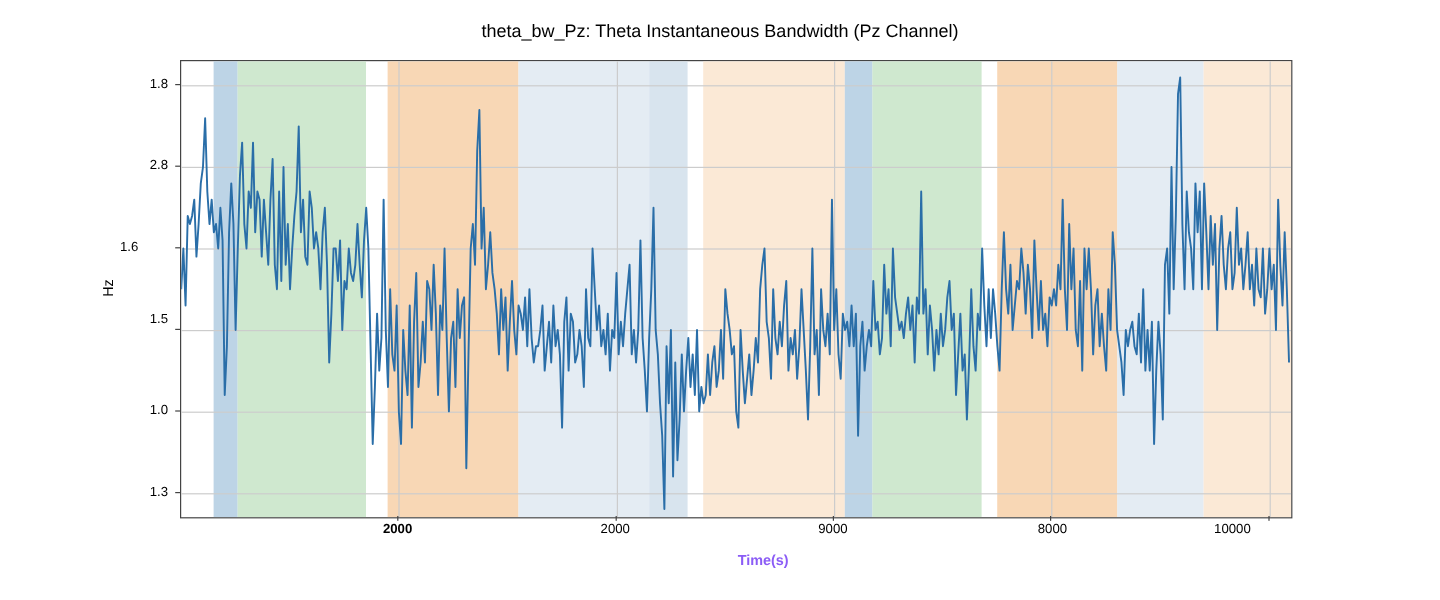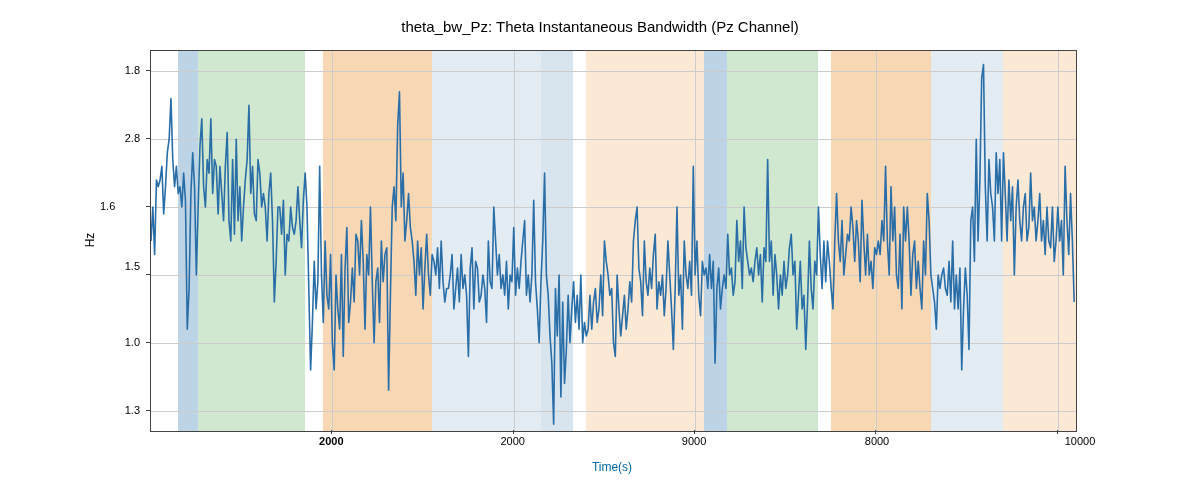--- a/index.html
+++ b/index.html
@@ -30,25 +30,26 @@
   .ylabel {
     position: absolute;
     left: 90px;
     top: 240px;
     transform: translate(-50%,-50%) rotate(-90deg);
     font-size: 12px;
     color: #000;
   }
   .xlabel {
     position: absolute;
-    left: 612px;
+    left: 636px;
     top: 460px;
     transform: translateX(-50%);
     font-size: 12px;
-    color: #0369a1;
+    color: #8b5cf6;
+    font-weight: bold;
   }
   .plot-area {
     position: absolute;
     left: 0;
     top: 0;
     width: 925px;
     height: 380px;
     border: 1px solid #444;
     overflow: hidden;
     background: white;
@@ -167,15 +168,15 @@
     <div class="ytick" style="top: 20.3571px; position: absolute; left: -50px; width: 40px; text-align: right; transform: translateY(-50%); font-size: 11px;">1.8</div>
     <div class="tickmark-y" style="top: 20.3571px;"></div>
     <div class="xtick" style="left: 181.373px; font-weight: bold;">2000</div>
     <div class="tickmark-x" style="left: 181.373px;"></div>
     <div class="xtick" style="left: 362.745px;">2000</div>
     <div class="tickmark-x" style="left: 362.745px;"></div>
     <div class="xtick" style="left: 544.118px;">9000</div>
     <div class="tickmark-x" style="left: 544.118px;"></div>
     <div class="xtick" style="left: 727px;">8000</div>
     <div class="tickmark-x" style="left: 725.49px;"></div>
-    <div class="xtick" style="left: 930px; text-align: center;">10000</div>
+    <div class="xtick" style="left: 877px; text-align: center;">10000</div>
     <div class="tickmark-x" style="left: 906.863px;"></div>
   </div>
 
 </body></html>

